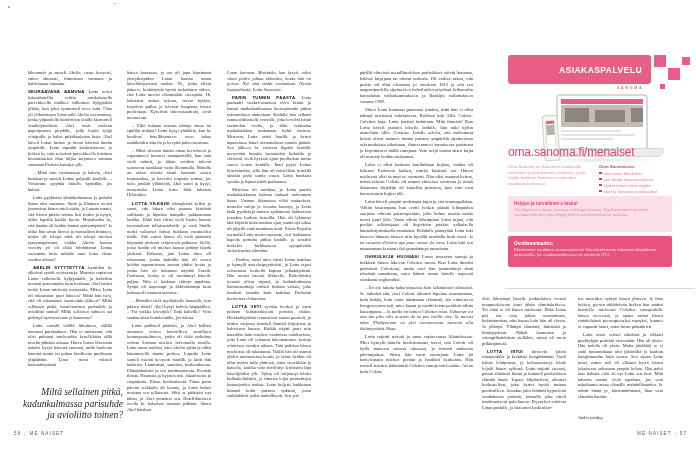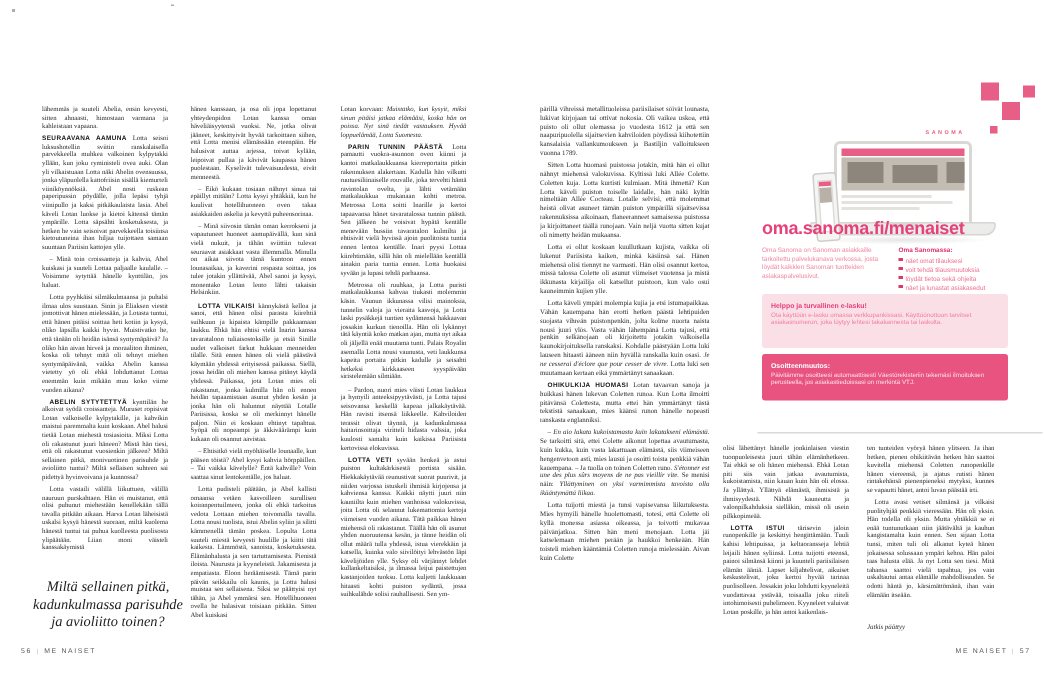--- a/index.html
+++ b/index.html
@@ -12,21 +12,21 @@
   .col p.flush{text-indent:0;}
   .lead{font-family:"Liberation Sans",sans-serif;font-weight:bold;font-size:4.3px;
         letter-spacing:.25px;color:#151515;}
   #pl-c1{left:28px;width:84px;height:302px;}
   #pl-c2{left:127px;width:84px;}
   #pl-c3{left:227px;width:84px;}
   #pr-wide{left:360px;width:113px;font-size:4.6px;line-height:5.8px;}
   #pr-b{left:482px;width:84px;top:296px;height:136px;}
   #pr-c{left:578px;width:85px;top:296px;height:112px;}
   
-  #pullquote{position:absolute;left:21px;top:386px;width:102px;text-align:center;
+  #pullquote{position:absolute;left:21px;top:386px;width:102px;text-align:right;
              font-style:italic;font-size:9.6px;line-height:11.6px;color:#1f1e1d;}
   #pullquote span{display:block;}
   
   #endnote{position:absolute;left:578px;top:415px;font-style:italic;font-size:4.6px;color:#2e2c2a;}
   
   .footer{position:absolute;top:431px;font-family:"Liberation Sans",sans-serif;
           font-size:4.6px;letter-spacing:1.1px;color:#5a5a5a;}
   #footer-left{left:14px;}
   #footer-right{left:637px;}
   .footer .sep{color:#b5b5b5;margin:0 3px;font-size:4px;}
@@ -50,21 +50,21 @@
   #laptop-notch{position:absolute;left:592px;top:148px;width:20px;height:3px;background:#d9d8d5;border-radius:0 0 3px 3px;}
   #phone{position:absolute;left:543px;top:115px;width:16px;height:46px;background:#f5f5f3;
          border:1px solid #cfcecb;border-radius:2.5px;transform:rotate(-4deg);box-sizing:border-box;}
   #phone-screen{position:absolute;left:2px;top:4px;right:2px;bottom:5px;background:#fff;border:.5px solid #dddcd9;}
   #phone-bar{position:absolute;left:0;top:0;right:0;height:3px;background:#e75f87;}
   #phone-img{position:absolute;left:0;top:4px;right:0;height:10px;background:#b7b1a7;}
   #laptop-shadow{position:absolute;left:545px;top:157px;width:115px;height:6px;border-radius:50%;
                  background:radial-gradient(closest-side,rgba(0,0,0,.10),rgba(0,0,0,0));}
   
   #sb-url{position:absolute;left:508px;top:145px;font-family:"Liberation Sans",sans-serif;
-          font-weight:bold;font-size:12px;color:#e5417a;letter-spacing:-.2px;}
+          font-weight:normal;font-size:12px;color:#e5417a;letter-spacing:-.2px;}
   .sb-txt{font-family:"Liberation Sans",sans-serif;font-size:4.3px;line-height:5.5px;color:#f087a2;}
   #sb-intro{position:absolute;left:508px;top:164px;width:85px;}
   #sb-listblock{position:absolute;left:599px;top:164px;width:94px;}
   #sb-list-title{font-weight:bold;color:#e0376b;margin-bottom:1px;}
   .sb-li{display:flex;align-items:flex-start;margin-bottom:.5px;color:#ef6f94;}
   .sb-bullet{flex:0 0 auto;width:2.6px;height:2.6px;background:#e0376b;margin:1.3px 2px 0 0;}
   .sb-box{position:absolute;left:508px;width:164px;border-radius:2px;box-sizing:border-box;
           padding:4.5px 6px;font-family:"Liberation Sans",sans-serif;}
   #sb-elasku{top:196px;height:36px;background:#fbdfe7;}
   #sb-elasku .bx-title{font-weight:bold;font-size:4.6px;color:#e5417a;margin-bottom:1px;}
@@ -127,20 +127,23 @@
       <p class="flush"><span>olisi lähettänyt hänelle jonkinlaisen viestin tuonpuoleisesta juuri tähän elämänhetkeen. Tai ehkä se oli hänen miehensä. Ehkä Lotan piti siis vain jatkaa avautumista, kukoistamista, niin kauan kuin hän oli elossa. Ja yllättyä. Yllättyä elämästä, ihmisistä ja ihmisyydestä. Nähdä kauneutta ja valonpilkahduksia sielläkin, missä oli usein pilkkopimeää.</span></p>
       <p><b class="lead">LOTTA ISTUI </b><span>tärisevin jaloin runopenkille ja keskittyi hengittämään. Tuuli kahisi lehtipuissa, ja keltaoransseja lehtiä leijaili hänen syliinsä. Lotta tuijotti eteensä, painoi silmänsä kiinni ja kuunteli pariisilaisen elämän ääniä. Lapset kiljahtelivat, aikuiset keskustelivat, joku kertoi hyvää tarinaa puolisolleen. Jossakin joku lohdutti kyyneleitä vuodattavaa ystävää, toisaalla joku riiteli intohimoisesti puhelimeen. Kyyneleet valuivat Lotan poskille, ja hän antoi kaikenlais-</span></p>
     </div>
   <div class="col" id="pr-c">
       <p class="flush"><span>ten tunteiden vyöryä hänen ylitseen. Ja ihan hetken, pienen ohikiitävän hetken hän saattoi kuvitella miehensä Coletten runopenkille hänen viereensä, ja ajatus rutisti hänen rintakehänsä pienenpieneksi mytyksi, kunnes se vapautti hänet, antoi luvan päästää irti.</span></p>
       <p><span>Lotta avasi vetiset silmänsä ja vilkaisi puolityhjää penkkiä vieressään. Hän oli yksin. Hän todella oli yksin. Mutta yhtäkkiä se ei enää tuntunutkaan niin jäätävältä ja kauhun kangistamalta kuin ennen. Sen sijaan Lotta tunsi, miten tuli oli alkanut kyteä hänen jokaisessa solussaan ympäri kehoa. Hän paloi taas halusta elää. Ja nyt Lotta sen tiesi. Mitä tahansa saattoi vielä tapahtua, jos vain uskaltautui antaa elämälle mahdollisuuden. Se odotti häntä jo, kärsimättömänä, ihan vain elämään itseään.</span></p>
     </div>
 
   <div id="endnote">Jatkis päättyy</div>
 
+  <div id="sb-bar">
+    <span>ASIAKASPALVELU</span>
+  </div>
   <div class="mosq" style="left:654px;top:55px;width:12px;height:12px;"></div>
   <div class="mosq" style="left:668px;top:68px;width:12px;height:12px;"></div>
   <div class="mosq" style="left:682px;top:57px;width:8px;height:8px;"></div>
   <div class="mosq" style="left:660px;top:84px;width:5px;height:5px;"></div>
   <div id="sb-brand">SANOMA</div>
 
   <div id="laptop-shadow"></div>
   <div id="laptop-screen">
     <div id="laptop-topbar"></div>
     <div id="laptop-photo">

